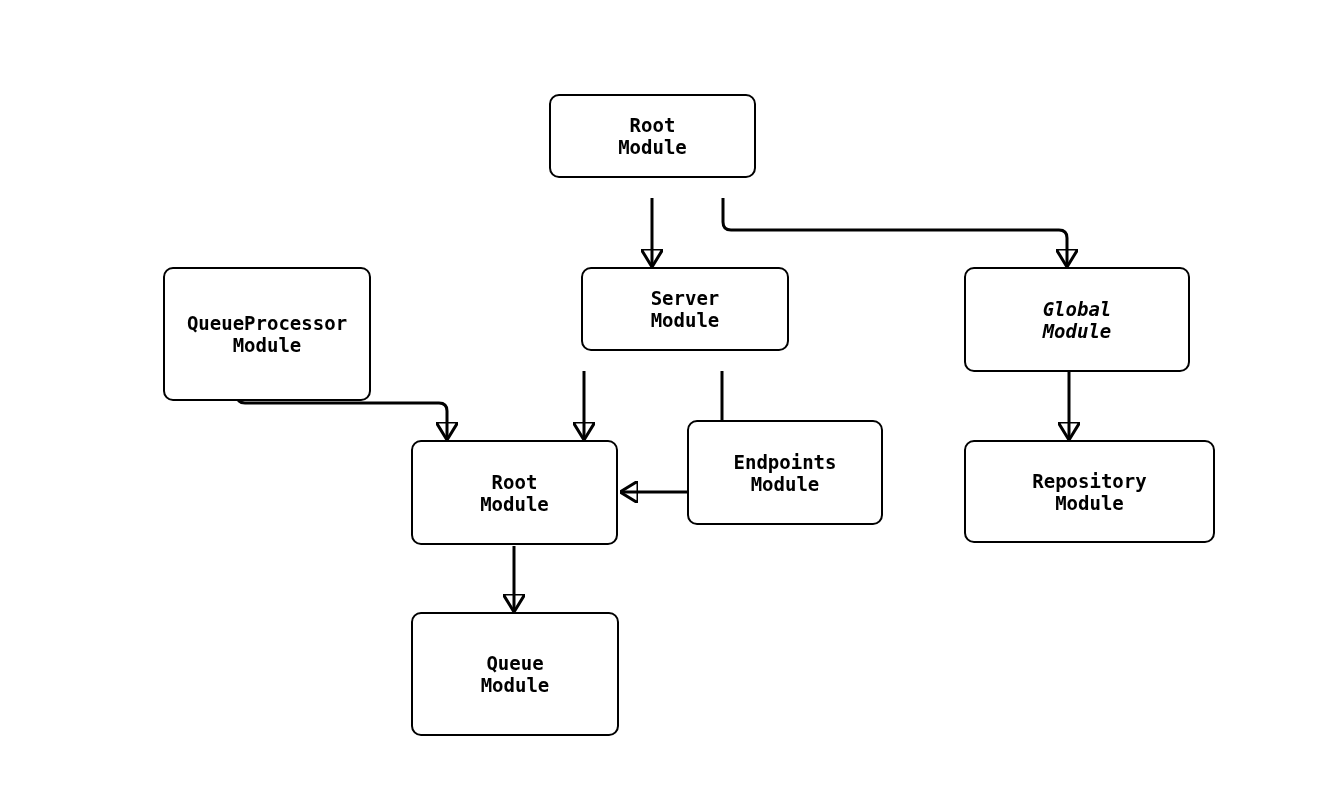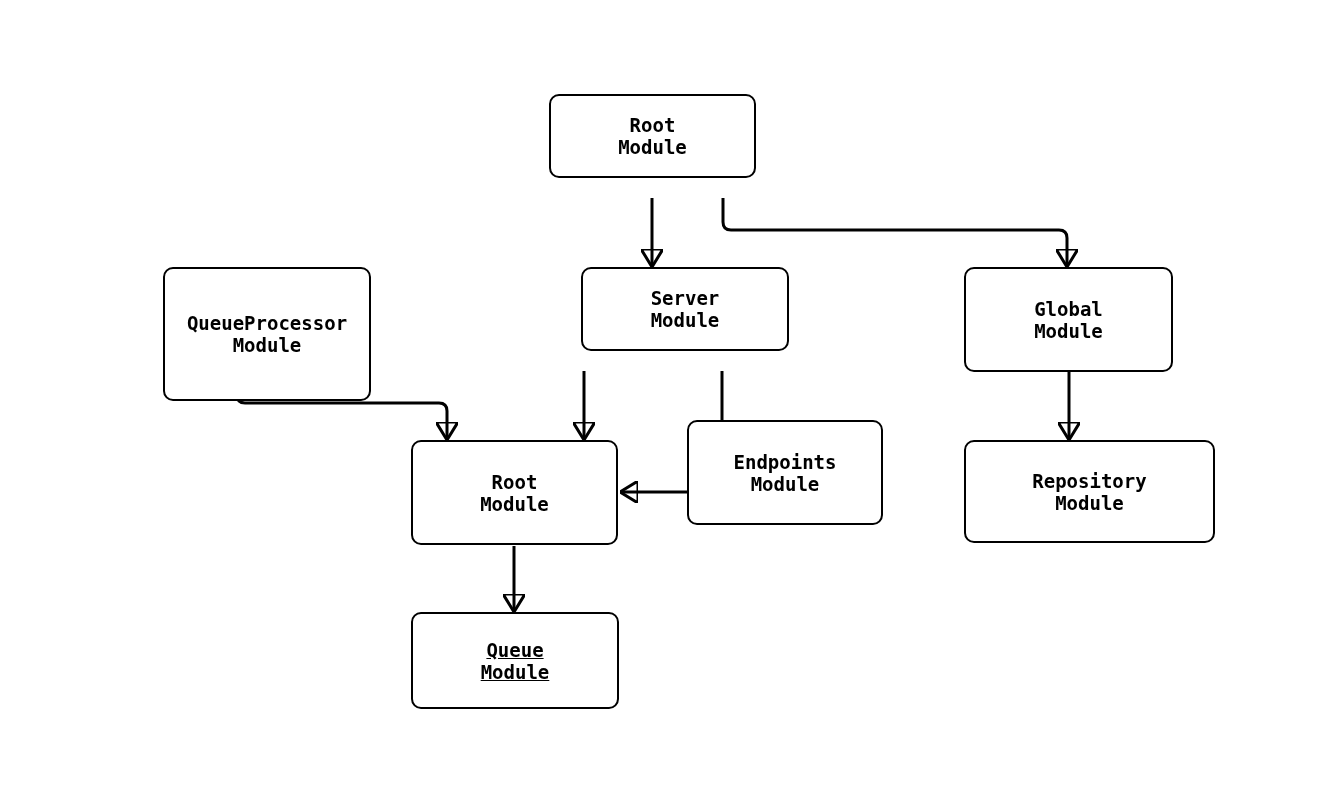--- a/index.html
+++ b/index.html
@@ -81,21 +81,21 @@
     </div>
   </div>
 
   <div class="node" style="left:549px; top:267px; width:208px; height:84px;margin-left:32px;">
     <div class="label">
       <div>Server</div>
       <div>Module</div>
     </div>
   </div>
 
-  <div class="node" style="left:964px; top:267px; width:209px; height:105px;">
+  <div class="node" style="left:964px; top:267px; width:226px; height:105px;font-style:italic;">
     <div class="label">
       <div>Global</div>
       <div>Module</div>
     </div>
   </div>
 
   <div class="node" style="left:411px; top:440px; width:207px; height:105px;">
     <div class="label">
       <div>Root</div>
       <div>Module</div>
@@ -109,20 +109,20 @@
     </div>
   </div>
 
   <div class="node" style="left:964px; top:440px; width:251px; height:103px;">
     <div class="label">
       <div>Repository</div>
       <div>Module</div>
     </div>
   </div>
 
-  <div class="node" style="left:411px; top:612px; width:208px; height:97px;text-decoration:underline;">
+  <div class="node" style="left:411px; top:612px; width:208px; height:124px;">
     <div class="label">
       <div>Queue</div>
       <div>Module</div>
     </div>
   </div>
 
 </div>
 
 </body></html>

